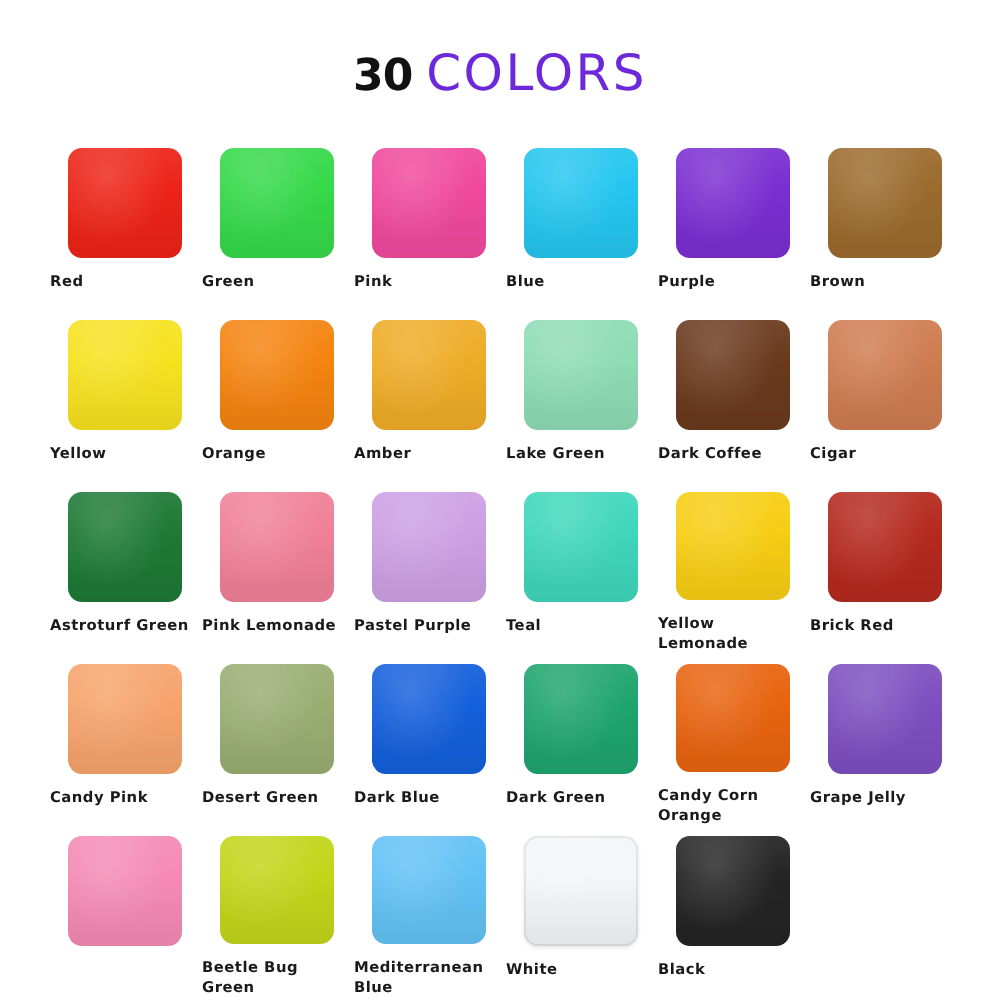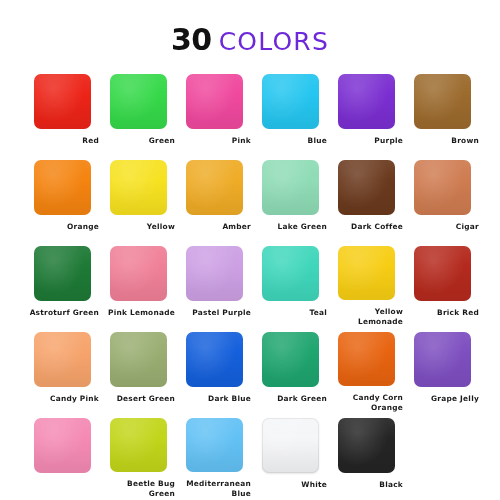--- a/index.html
+++ b/index.html
@@ -27,21 +27,21 @@
   
   .title-block {
     width: 100%;
     text-align: center;
     padding-top: 22px;
     height: 44px;
     box-sizing: border-box;
     white-space: nowrap;
   }
   .title-count {
-    font-size: 30px;
+    font-size: 22px;
     font-weight: 700;
     letter-spacing: -0.5px;
     color: #111111;
     vertical-align: baseline;
   }
   .title-word {
     font-size: 25px;
     font-weight: 400;
     letter-spacing: 1.2px;
     color: #6d28d9;
@@ -94,21 +94,21 @@
     box-shadow: inset 0 0 0 1px rgba(0,0,0,0.07), 0 1px 2px rgba(0,0,0,0.10);
   }
 
   .label {
     margin-top: 7px;
     font-size: 7.4px;
     font-weight: 700;
     letter-spacing: 0.25px;
     line-height: 9.4px;
     color: #1a1a1a;
-    text-align: right;
+    text-align: left;
     width: 74px;
     word-wrap: break-word;
   }
 </style>
 </head>
 <body>
 
 <div class="sheet">
 
   <div class="title-block">
@@ -134,28 +134,28 @@
       </div>
       <div class="cell">
         <div class="swatch" style="background-color: rgb(123, 47, 209);"></div>
         <div class="label">Purple</div>
       </div>
       <div class="cell">
         <div class="swatch" style="background-color: rgb(156, 107, 46);"></div>
         <div class="label">Brown</div>
       </div>
       <div class="cell">
+        <div class="swatch" style="background-color: rgb(247, 226, 32);"></div>
+        <div class="label">Yellow</div>
+      </div>
+      <div class="cell">
         <div class="swatch" style="background-color: rgb(245, 132, 16);"></div>
         <div class="label">Orange</div>
       </div>
       <div class="cell">
-        <div class="swatch" style="background-color: rgb(247, 226, 32);"></div>
-        <div class="label">Yellow</div>
-      </div>
-      <div class="cell">
         <div class="swatch" style="background-color: rgb(239, 172, 39);"></div>
         <div class="label">Amber</div>
       </div>
       <div class="cell">
         <div class="swatch" style="background-color: rgb(143, 220, 182);"></div>
         <div class="label">Lake Green</div>
       </div>
       <div class="cell">
         <div class="swatch" style="background-color: rgb(107, 58, 30);"></div>
         <div class="label">Dark Coffee</div>

